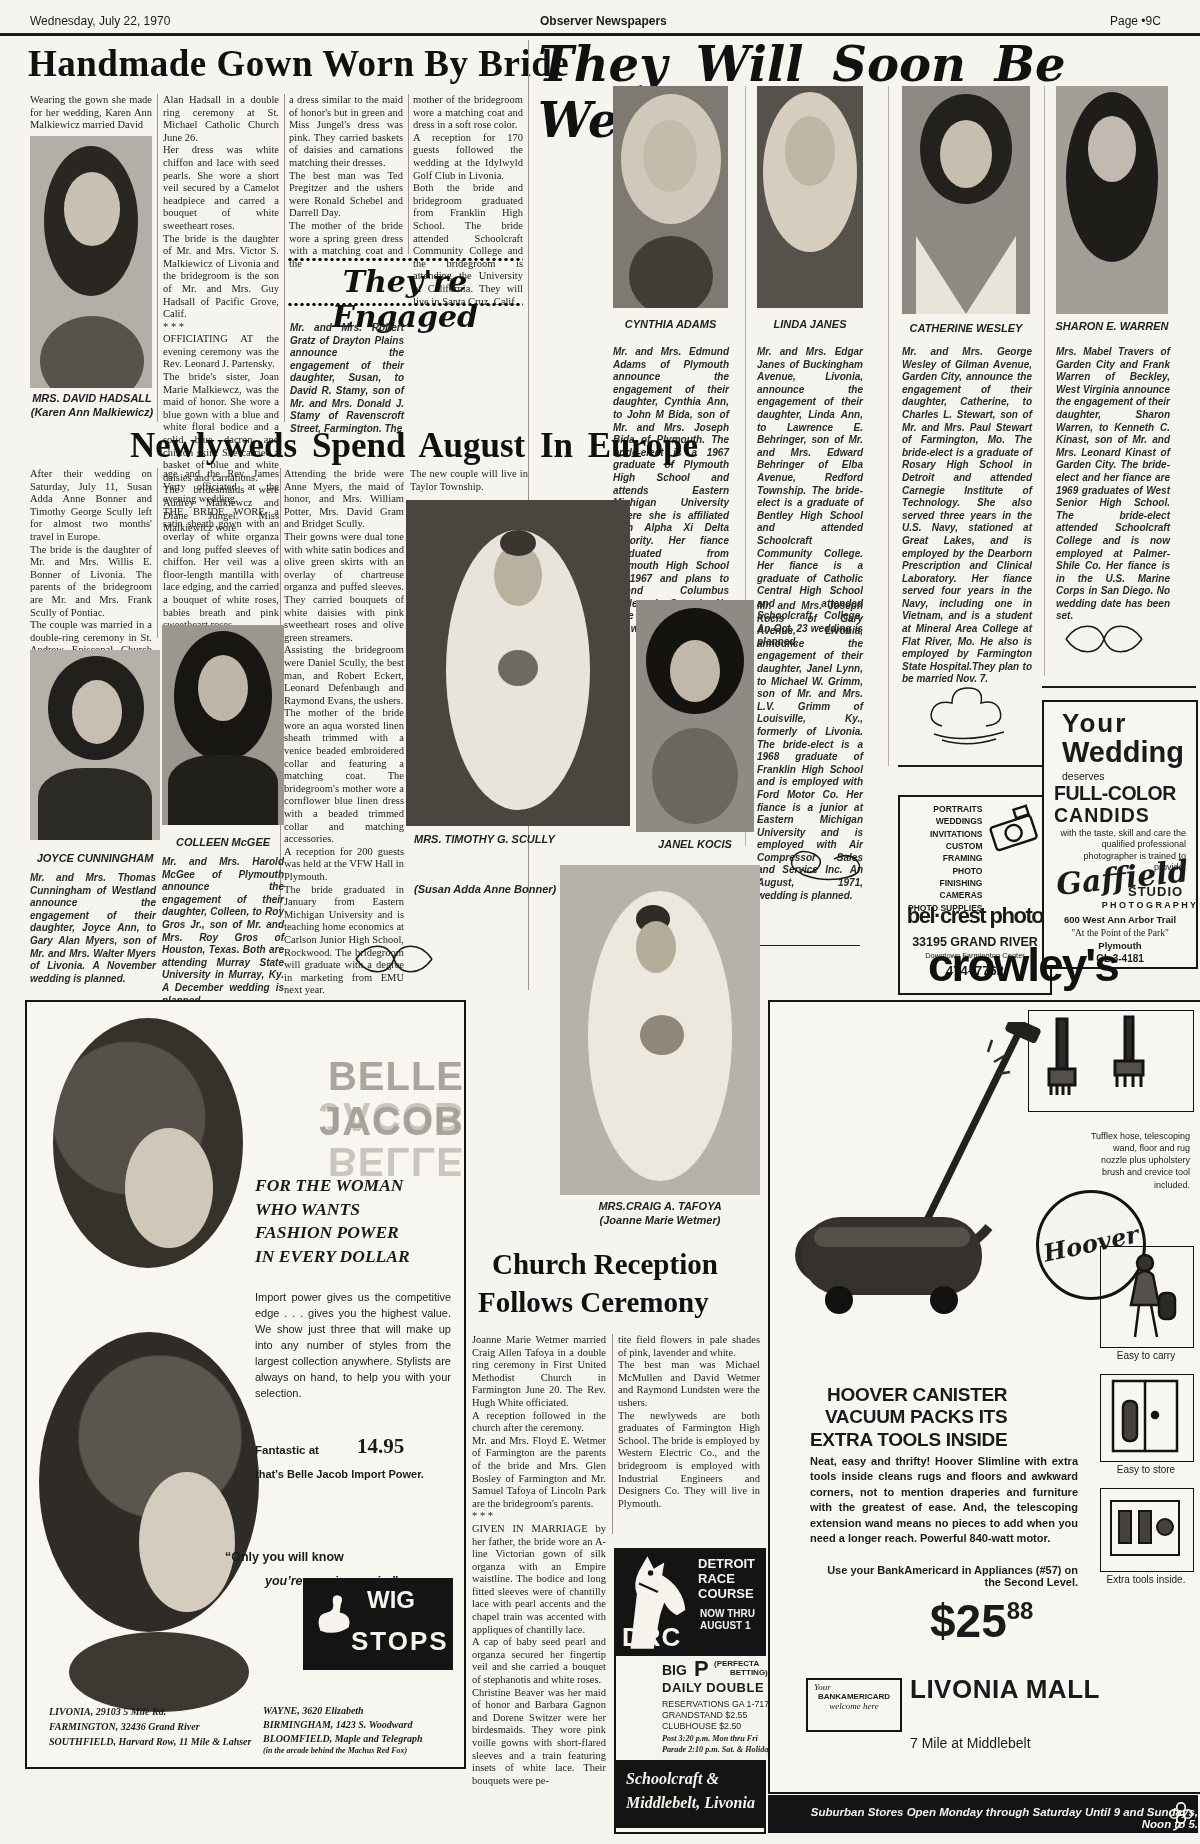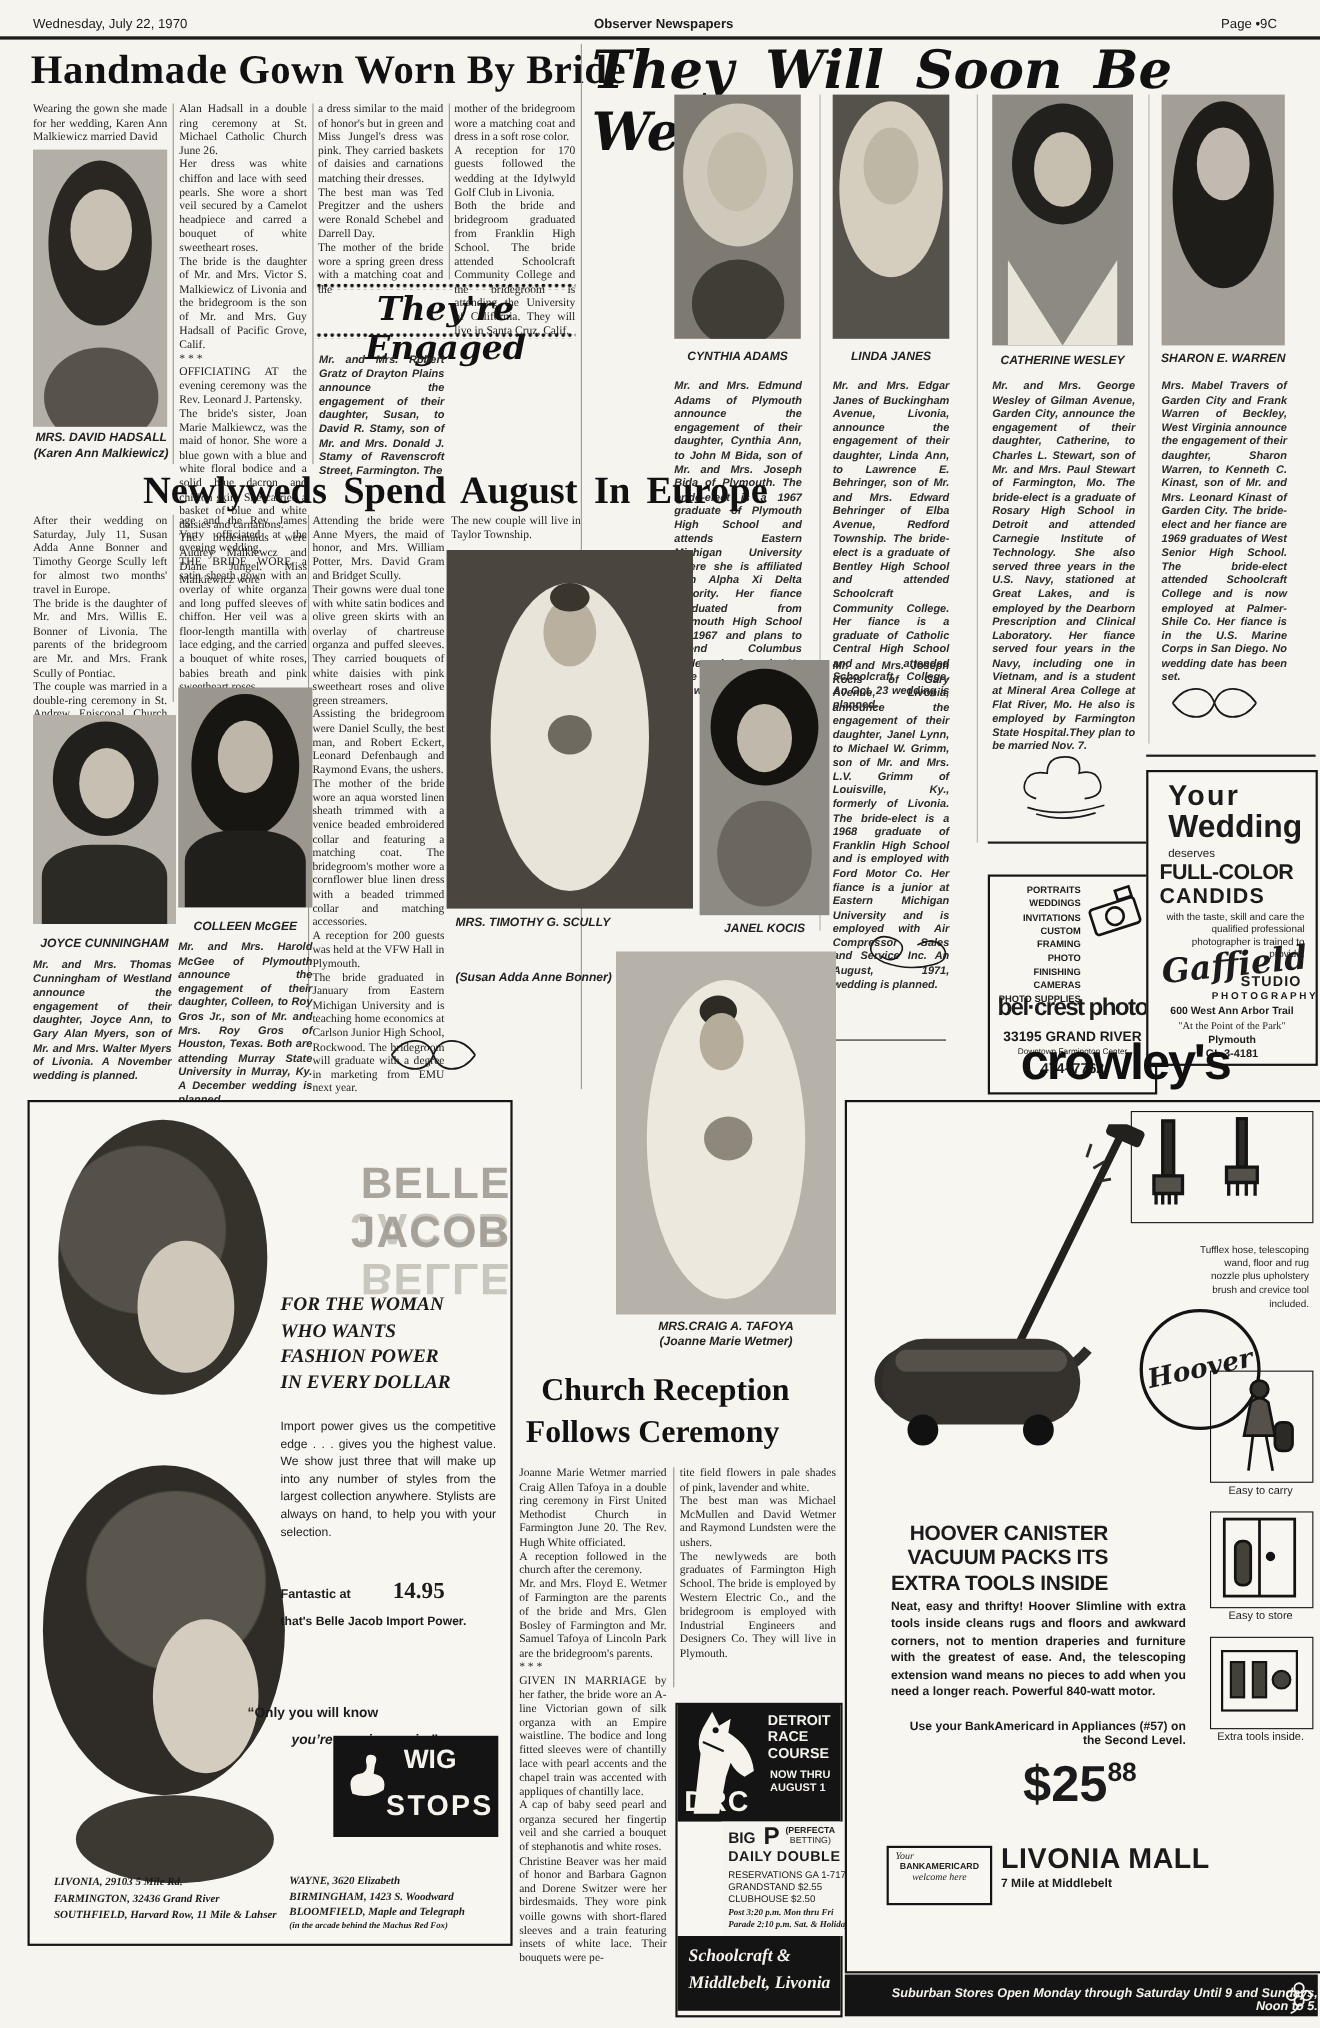--- a/index.html
+++ b/index.html
@@ -310,21 +310,21 @@
       <div class="abs sans" style="left:82px;top:21px;font-size:13px;font-weight:900;color:#f5f3ec;">RACE</div>
       <div class="abs sans" style="left:82px;top:36px;font-size:13px;font-weight:900;color:#f5f3ec;">COURSE</div>
       <div class="abs sans" style="left:84px;top:58px;font-size:10px;font-weight:bold;color:#f5f3ec;">NOW THRU</div>
       <div class="abs sans" style="left:84px;top:70px;font-size:10px;font-weight:bold;color:#f5f3ec;">AUGUST 1</div>
       <div class="abs sans" style="left:6px;top:72px;font-size:26px;font-weight:900;color:#f5f3ec;letter-spacing:1px;">DRC</div>
     </div>
     <div class="abs" style="left:0;top:106px;width:148px;height:104px;background:#f6f4ee;margin-left:40px;">
       <div class="abs sans" style="left:6px;top:6px;font-size:14px;font-weight:900;">BIG</div>
       <div class="abs sans" style="left:38px;top:0px;font-size:22px;font-weight:900;">P</div>
       <div class="abs sans" style="left:58px;top:3px;font-size:8px;font-weight:bold;">(PERFECTA</div>
-      <div class="abs sans" style="left:62px;top:12px;font-size:8px;font-weight:normal;">BETTING)</div>
+      <div class="abs sans" style="left:74px;top:12px;font-size:8px;font-weight:bold;">BETTING)</div>
       <div class="abs sans" style="left:6px;top:24px;font-size:13px;font-weight:900;letter-spacing:.5px;">DAILY DOUBLE</div>
       <div class="abs sans" style="left:6px;top:43px;font-size:8.8px;">RESERVATIONS  GA 1-7170</div>
       <div class="abs sans" style="left:6px;top:54px;font-size:8.8px;">GRANDSTAND  $2.55</div>
       <div class="abs sans" style="left:6px;top:65px;font-size:8.8px;">CLUBHOUSE  $2.50</div>
       <div class="abs ser" style="left:6px;top:78px;font-size:8.2px;font-weight:bold;font-style:italic;">Post    3:20 p.m. Mon thru Fri</div>
       <div class="abs ser" style="left:6px;top:89px;font-size:8.2px;font-weight:bold;font-style:italic;">Parade 2:10 p.m. Sat. &amp; Holiday</div>
     </div>
     <div class="blackbox" style="left:0;top:210px;width:148px;height:68px;">
       <div class="abs ser" style="left:10px;top:10px;font-size:16px;font-style:italic;font-weight:bold;color:#f5f3ec;">Schoolcraft &amp;</div>
       <div class="abs ser" style="left:10px;top:34px;font-size:16px;font-style:italic;font-weight:bold;color:#f5f3ec;">Middlebelt, Livonia</div>
@@ -410,21 +410,21 @@
     <div class="abs sans" style="left:160px;top:592px;">
       <span style="font-size:46px;font-weight:900;">$25</span><span style="font-size:24px;font-weight:900;vertical-align:18px;">88</span>
     </div>
 
     <div class="abs" style="left:36px;top:676px;width:92px;height:50px;border:2px solid #141414;">
       <div class="ser" style="font-size:9px;font-style:italic;padding:2px 0 0 6px;">Your</div>
       <div class="sans ctr" style="font-size:8px;font-weight:900;">BANKAMERICARD</div>
       <div class="ser ctr" style="font-size:9px;font-style:italic;">welcome here</div>
     </div>
     <div class="abs sans" style="left:140px;top:672px;font-size:26px;font-weight:900;letter-spacing:.5px;">LIVONIA MALL</div>
-    <div class="abs sans" style="left:140px;top:704px;font-size:11px;font-weight:bold;">7 Mile at Middlebelt</div>
+    <div class="abs sans" style="left:140px;top:733px;font-size:14px;font-weight:normal;">7 Mile at Middlebelt</div>
   </div>
 
   <div class="blackbox" style="left:768px;top:1795px;width:430px;height:38px;">
     <div class="sans" style="padding:11px 0 0 14px;font-size:11.5px;font-weight:bold;font-style:italic;color:#f5f3ec;">Suburban Stores Open Monday through Saturday Until 9 and   Sundays, Noon to 5.</div>
     <div class="abs" style="left:396px;top:2px;">
       <svg width="34" height="34" viewBox="0 0 40 40">
           <g fill="none" stroke="#f5f3ec" stroke-width="2">
             <circle cx="20" cy="12" r="5"></circle>
             <circle cx="12" cy="20" r="5"></circle>
             <circle cx="28" cy="20" r="5"></circle>

